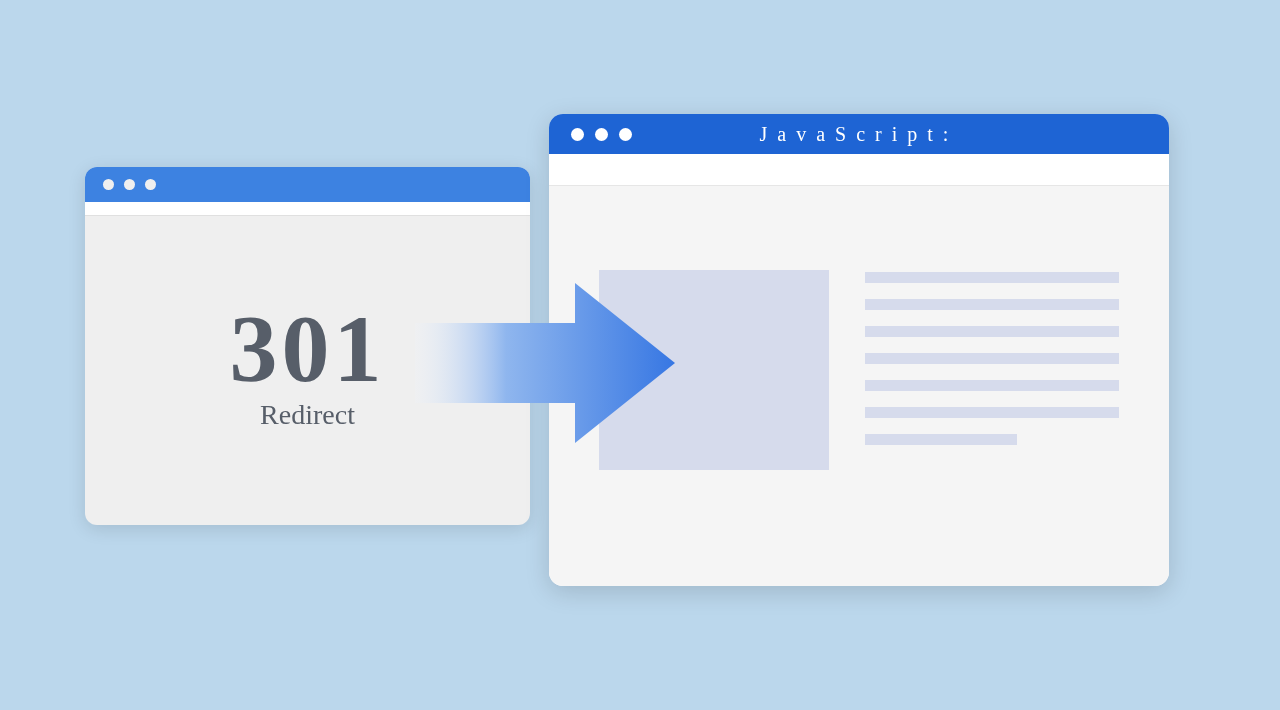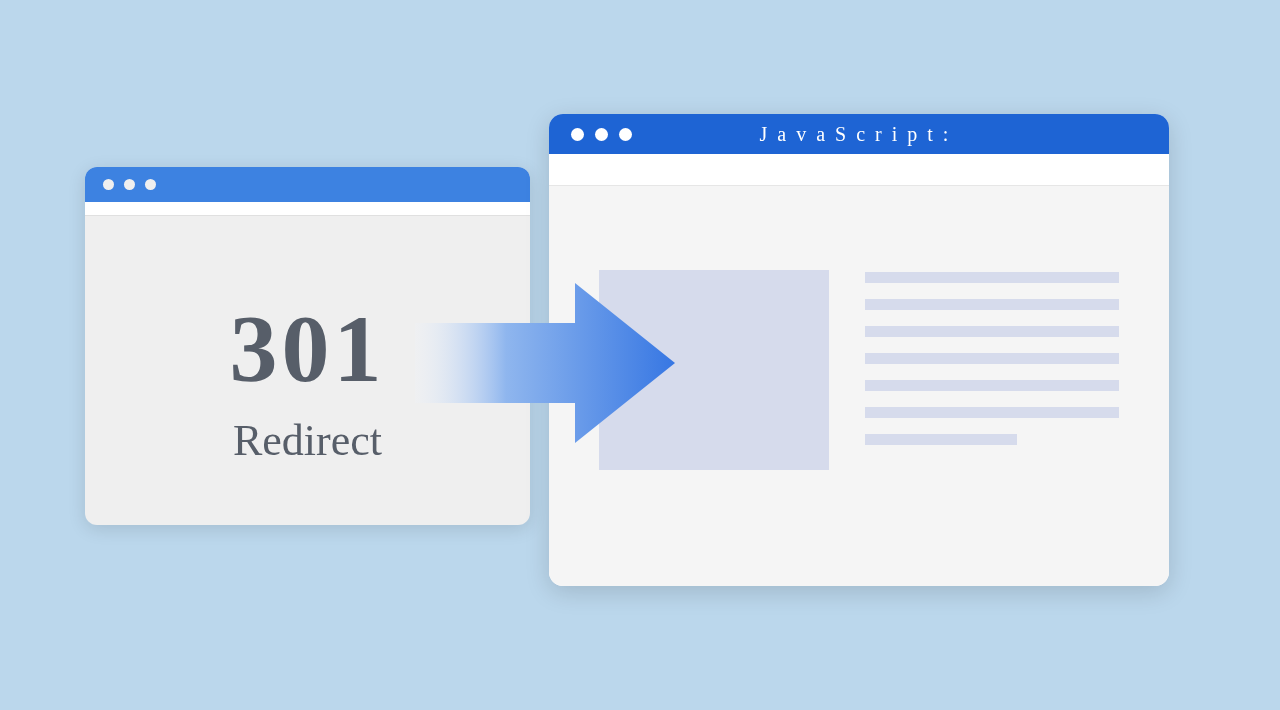--- a/index.html
+++ b/index.html
@@ -49,24 +49,24 @@
   }
   .window-left .big {
     font-size: 96px;
     font-weight: 700;
     color: #575e69;
     font-family: Georgia, serif;
     letter-spacing: 4px;
     line-height: 1;
   }
   .window-left .sub {
-    font-size: 44px;
+    font-size: 28px;
     color: #575e69;
     font-family: Georgia, serif;
-    margin-top: 18px;
+    margin-top: 2px;
   }
 
   
   .window-right {
     position: absolute;
     left: 549px;
     top: 114px;
     width: 620px;
     height: 472px;
     background: #ffffff;

